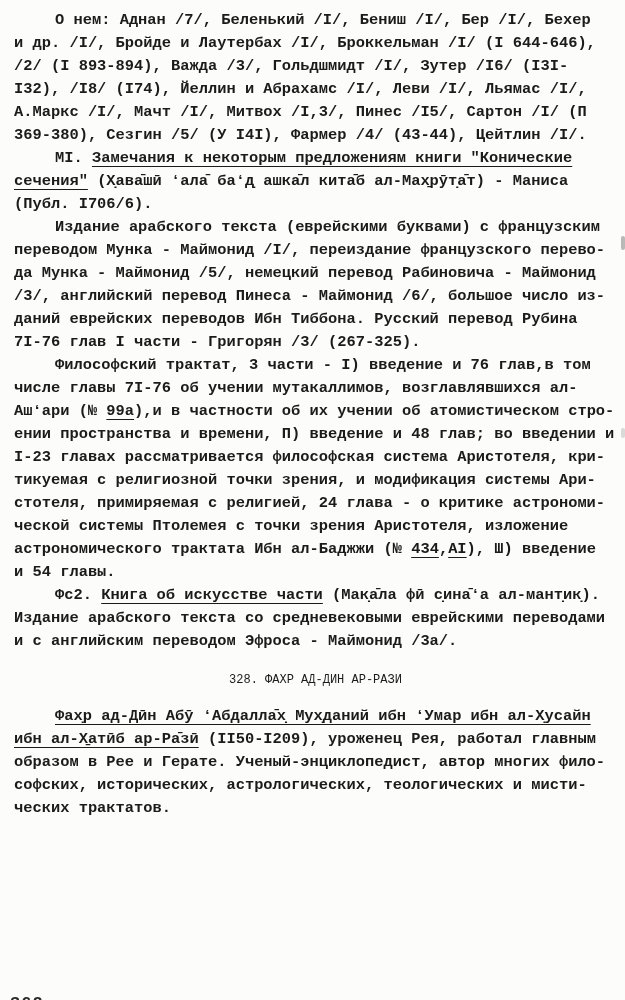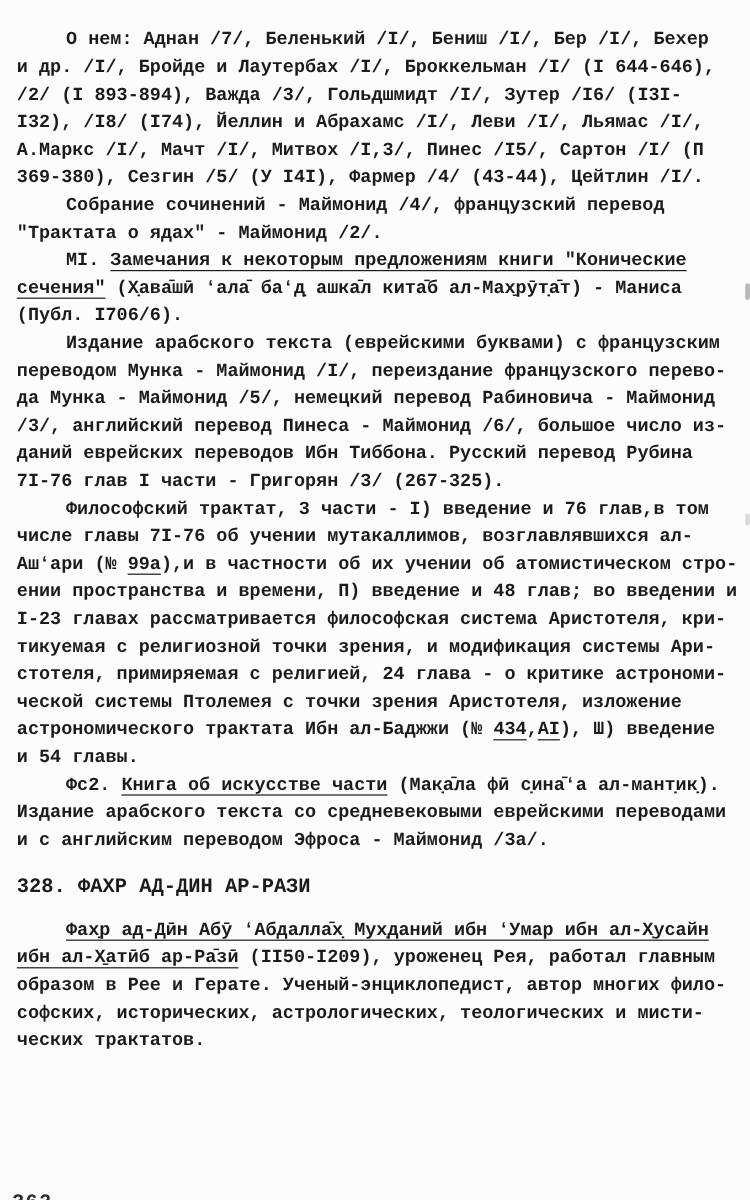--- a/index.html
+++ b/index.html
@@ -13,35 +13,35 @@
     height: 1000px;
     margin: 0 auto;
     background: #fcfcfa;
     overflow: hidden;
     font-family: "Liberation Mono", "DejaVu Sans Mono", monospace;
     font-weight: 700;
     color: #1b1b1b;
   }
   .page-body {
     padding: 9px 8px 0 14px;
-    margin-top: 13px;
   }
   .para {
     margin: 0;
     font-size: 15.4px;
     line-height: 23px;
     white-space: pre;
     text-indent: 41px;
     letter-spacing: 0;
   }
   .heading {
     margin: 16px 0 13px 0;
-    font-size: 17px;
+    font-size: 12px;
     line-height: 23px;
-    font-weight: 700;
+    text-align: center;
+    font-weight: 400;
     white-space: pre;
   }
   .u {
     text-decoration: underline;
     text-underline-offset: 3.5px;
     text-decoration-thickness: 1.4px;
   }
   .page-number {
     position: absolute;
     left: 10px;
@@ -66,22 +66,20 @@
 <body>
 
 <div class="page">
   <div class="page-body">
       <p class="para"><span>О нем: Аднан /7/, Беленький /I/, Бениш /I/, Бер /I/, Бехер
 и др. /I/, Бройде и Лаутербах /I/, Броккельман /I/ (I 644-646),
 /2/ (I 893-894), Важда /3/, Гольдшмидт /I/, Зутер /I6/ (I3I-
 I32), /I8/ (I74), Йеллин и Абрахамс /I/, Леви /I/, Льямас /I/,
 А.Маркс /I/, Мачт /I/, Митвох /I,3/, Пинес /I5/, Сартон /I/ (П
 369-380), Сезгин /5/ (У I4I), Фармер /4/ (43-44), Цейтлин /I/.</span></p>
-      <p class="para"><span>Собрание сочинений - Маймонид /4/, французский перевод
-"Трактата о ядах" - Маймонид /2/.</span></p>
       <p class="para"><span>МI. </span><span class="u">Замечания к некоторым предложениям книги "Конические
 сечения"</span><span> (Х̣ава̄шӣ ʻала̄ баʻд̣ ашка̄л кита̄б ал-Мах̱рӯт̣а̄т) - Маниса
 (Публ. I706/6).</span></p>
       <p class="para"><span>Издание арабского текста (еврейскими буквами) с французским
 переводом Мунка - Маймонид /I/, переиздание французского перево-
 да Мунка - Маймонид /5/, немецкий перевод Рабиновича - Маймонид
 /3/, английский перевод Пинеса - Маймонид /6/, большое число из-
 даний еврейских переводов Ибн Тиббона. Русский перевод Рубина
 7I-76 глав I части - Григорян /3/ (267-325).</span></p>
       <p class="para"><span>Философский трактат, 3 части - I) введение и 76 глав,в том

